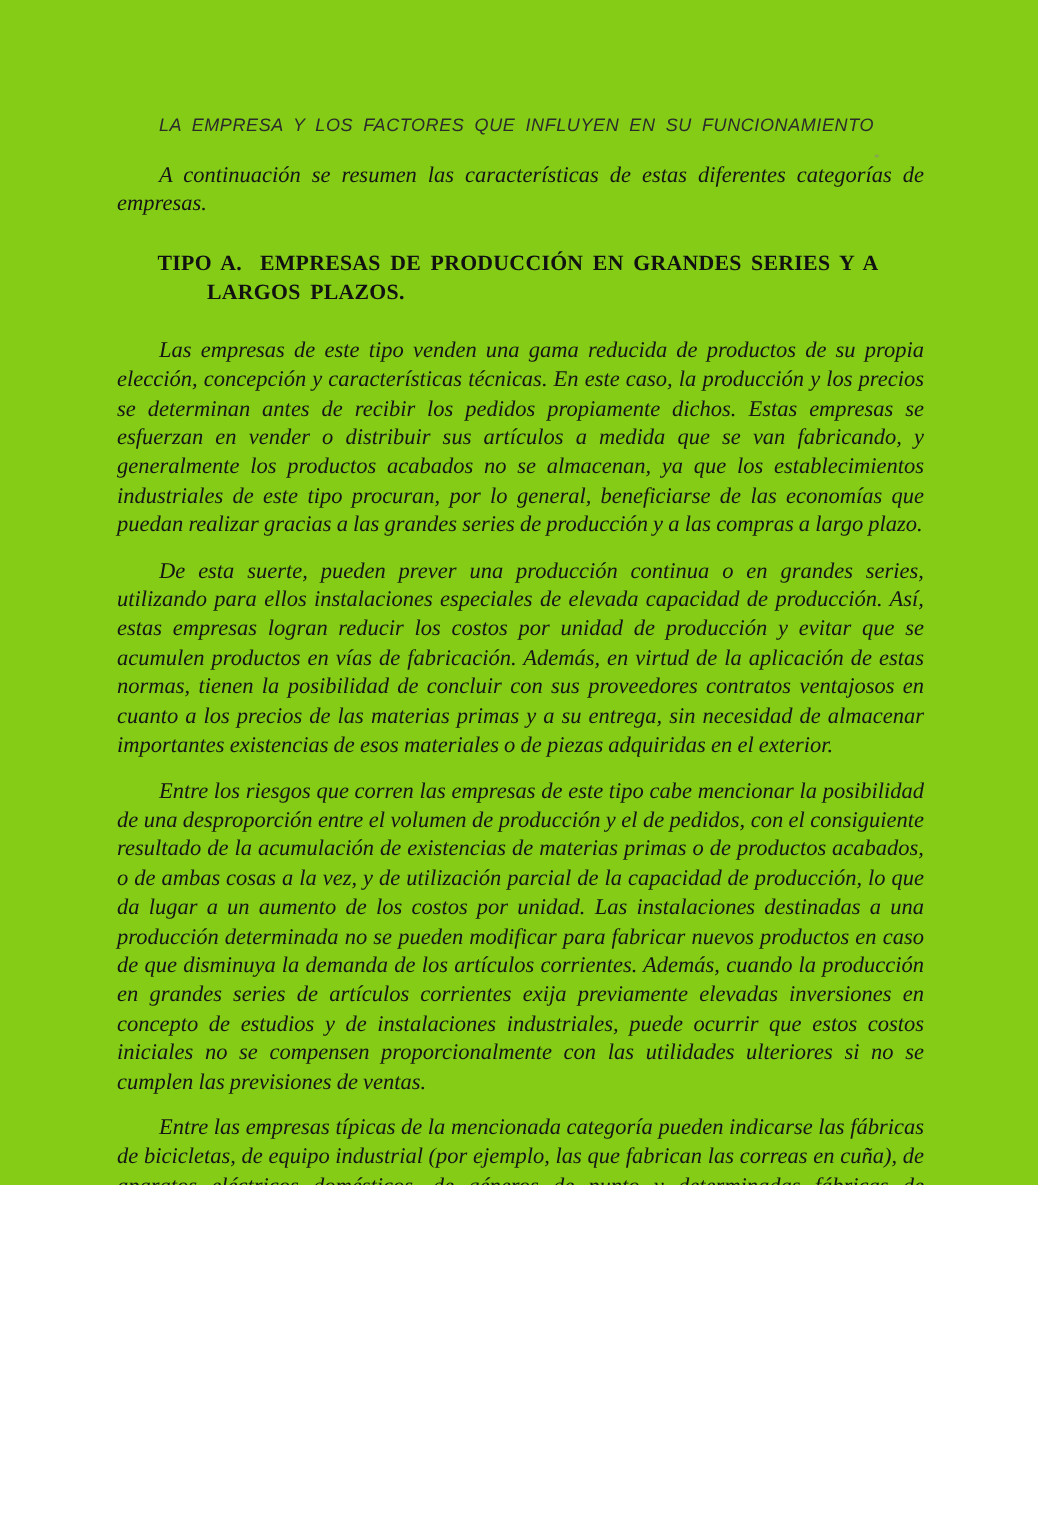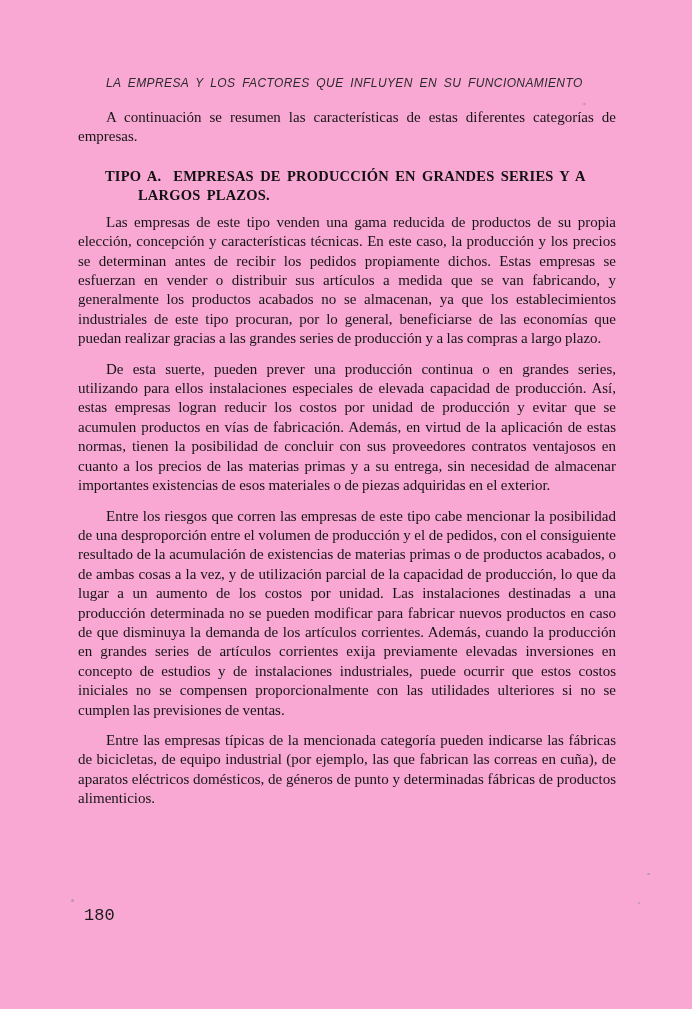--- a/index.html
+++ b/index.html
@@ -3,22 +3,22 @@
 <meta charset="utf-8">
 <style>
   html, body {
     margin: 0;
     padding: 0;
     background: #ffffff;
   }
   .page {
     position: relative;
     width: 692px;
-    height: 1009px;
-    background: #f9a8d4;
+    height: 790px;
+    background: #84cc16;
     overflow: hidden;
     color: #161616;
   }
   .text-block {
     position: absolute;
     left: 78px;
     top: 76px;
     width: 538px;
   }
   .running-header {
@@ -33,30 +33,31 @@
   }
   p.body {
     font-family: "Liberation Serif", serif;
     font-size: 15px;
     line-height: 19.4px;
     text-align: justify;
     text-indent: 28px;
     word-spacing: -0.3px;
     margin: 0 0 11px 0;
     color: #151515;
+    font-style: italic;
   }
   .section-heading {
     font-family: "Liberation Serif", serif;
     font-size: 14.5px;
     font-weight: bold;
     line-height: 19px;
     letter-spacing: 0.2px;
     word-spacing: 2.5px;
     color: #111111;
-    margin: 20px 0 8px 0;
+    margin: 20px 0 20px 0;
     padding-left: 60px;
     text-indent: -33px;
   }
   .section-heading .kicker {
     margin-right: 12px;
   }
   .page-number {
     position: absolute;
     left: 84px;
     top: 906px;

